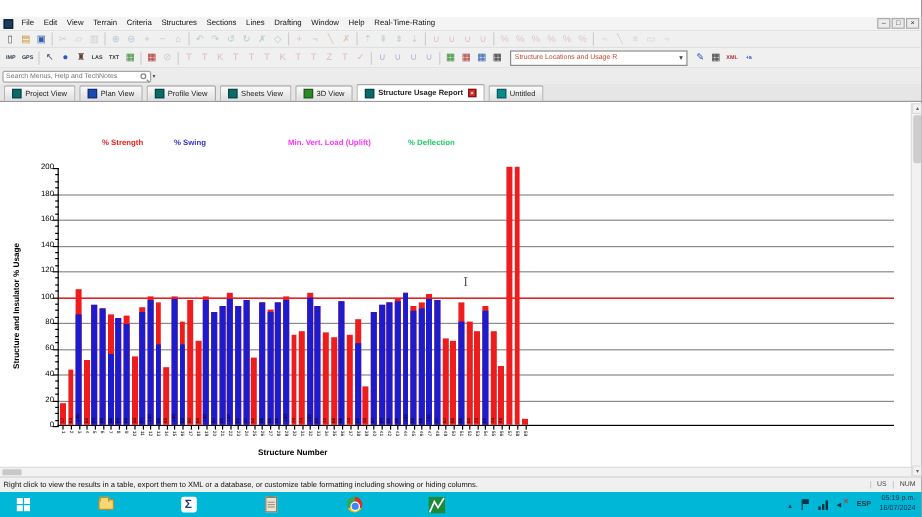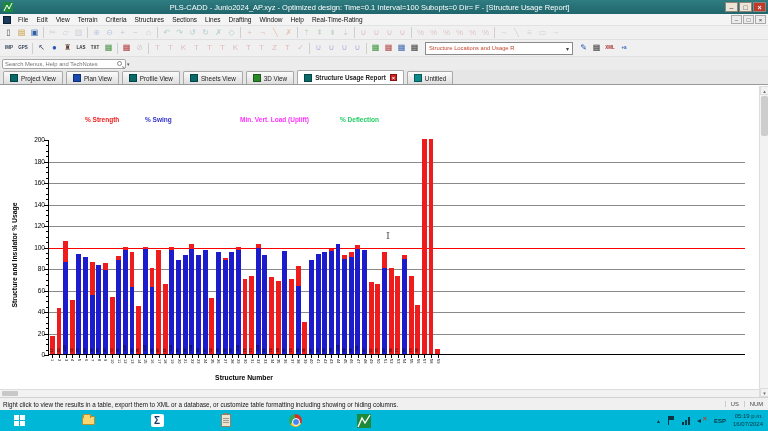--- a/index.html
+++ b/index.html
@@ -123,32 +123,20 @@
     border-bottom:2px solid transparent;border-right:4px solid #073642;height:0;}
   .spk::after{content:"×";position:absolute;right:0;top:-2px;color:#c0392b;font-size:7px;font-weight:bold;}
   .lang{font-size:6px;font-weight:bold;}
   .clock{text-align:right;font-size:6px;line-height:1.25;white-space:nowrap;}
 </style>
 </head>
 <body>
 
 <div class="screen">
 
-  <div class="titlebar">
-    <svg class="app-icon" viewBox="0 0 10 10">
-      <rect width="10" height="10" fill="#1d8a3a"></rect>
-      <polyline points="1,9 4,3 6,7 9,1" stroke="#fff" stroke-width="1" fill="none"></polyline>
-    </svg>
-    <span class="title">PLS-CADD - Junio2024_AP.xyz - Optimized design: Time=0.1 Interval=100 Subopts=0 Dir= F - [Structure Usage Report]</span>
-    <span class="win-controls">
-      <span class="wbtn">–</span>
-      <span class="wbtn">□</span>
-      <span class="wbtn close">×</span>
-    </span>
-  </div>
 
   <div class="menubar">
     <span class="mdi-icon"></span>
     <span style="display:flex;">
         <span class="menu-item">File</span>
         <span class="menu-item">Edit</span>
         <span class="menu-item">View</span>
         <span class="menu-item">Terrain</span>
         <span class="menu-item">Criteria</span>
         <span class="menu-item">Structures</span>

